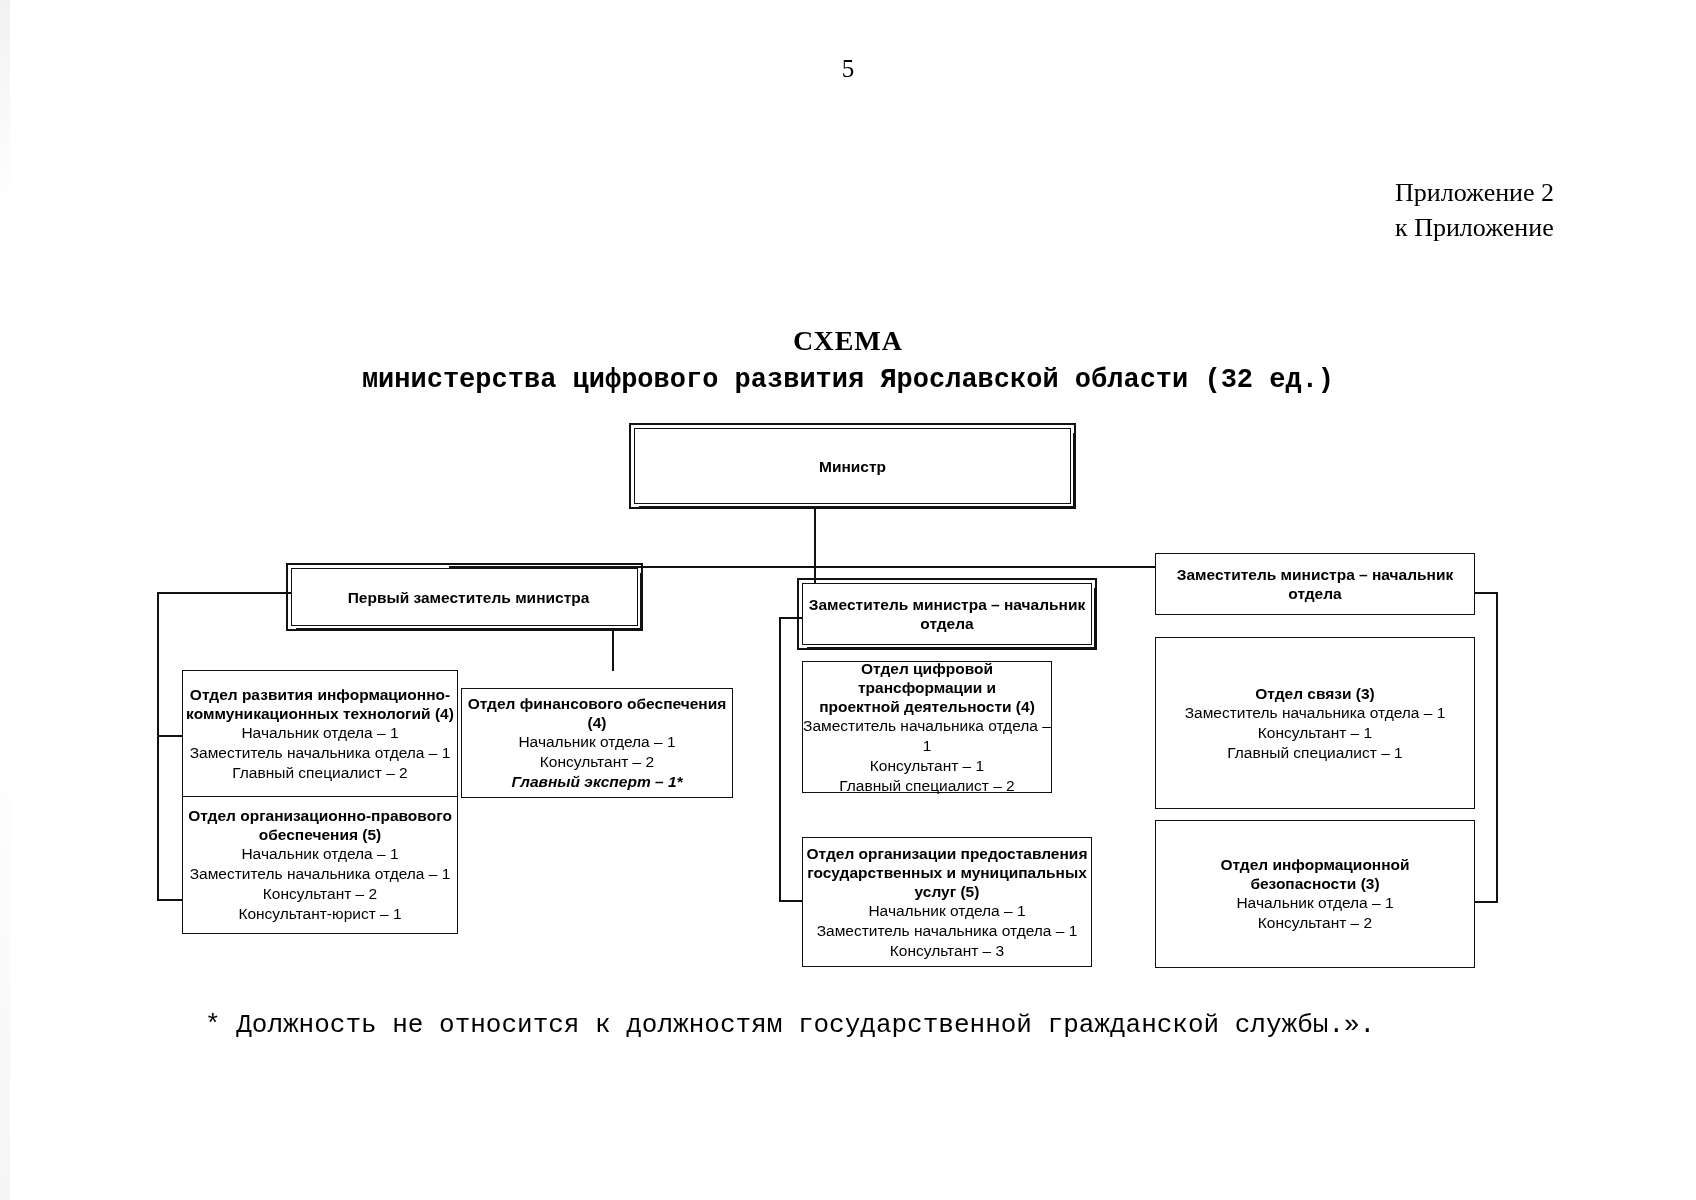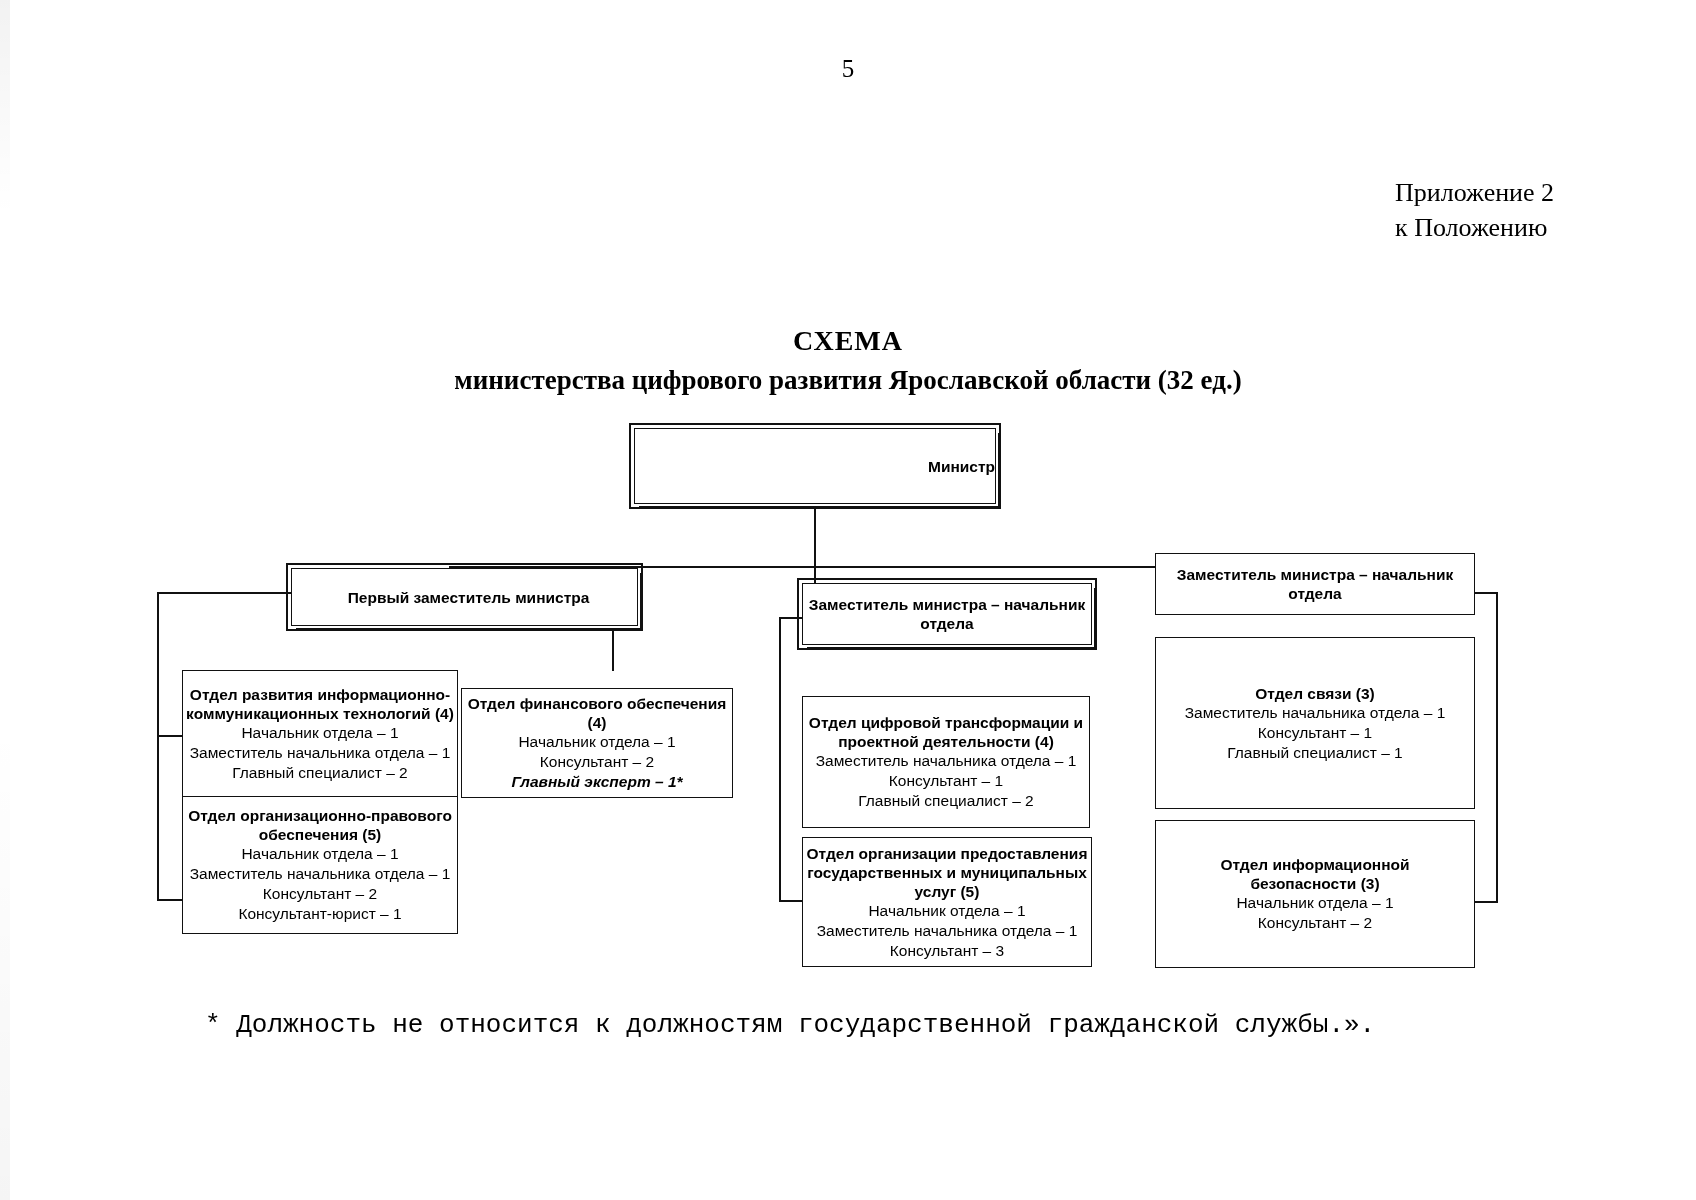--- a/index.html
+++ b/index.html
@@ -27,21 +27,21 @@
 
   .title-block{
     position:absolute;top:325px;left:0;width:1696px;text-align:center;
   }
   .title-main{
     font-size:28px;font-weight:bold;letter-spacing:1px;
     font-family:"Liberation Serif",serif;
   }
   .title-sub{
     font-size:27px;font-weight:bold;margin-top:8px;
-    font-family:Liberation Serif, serif;
+    font-family:Liberation Mono, monospace;
   }
 
   
   .box{
     position:absolute;
     background:#fff;
     border:1.5px solid #111;
     box-sizing:border-box;
     font-family:"Liberation Sans", sans-serif;
     display:flex;
@@ -87,21 +87,21 @@
 <body>
 
 <div class="page">
 
   <div class="scan-edge"></div>
 
   <div class="page-number">5</div>
 
   <div class="appendix">
     <div>Приложение 2</div>
-    <div>к Положению</div>
+    <div>к Приложение</div>
   </div>
 
   <div class="title-block">
     <div class="title-main">СХЕМА</div>
     <div class="title-sub">министерства цифрового развития Ярославской области (32 ед.)</div>
   </div>
 
   <div class="ln-v" style="left:814px;top:505px;height:62px;"></div>
 
   <div class="ln-h" style="left:449px;top:566px;width:868px;"></div>
@@ -119,21 +119,21 @@
   <div class="ln-h" style="left:612px;top:669px;width:2px;"></div>
 
   <div class="ln-v" style="left:779px;top:617px;height:284px;"></div>
   <div class="ln-h" style="left:779px;top:617px;width:23px;"></div>
   <div class="ln-h" style="left:779px;top:900px;width:23px;"></div>
 
   <div class="ln-v" style="left:1496px;top:592px;height:310px;"></div>
   <div class="ln-h" style="left:1475px;top:592px;width:23px;"></div>
   <div class="ln-h" style="left:1475px;top:901px;width:23px;"></div>
 
-  <div class="box dbl" style="left:634px;top:428px;width:362px;height:76px;align-items:flex-end;">
+  <div class="box dbl" style="left:634px;top:428px;width:437px;height:76px;">
     <div class="hdr">Министр</div>
   </div>
 
   <div class="box dbl" style="left:291px;top:568px;width:347px;height:58px;padding-left:8px;">
     <div class="hdr">Первый заместитель министра</div>
   </div>
 
   <div class="box dbl" style="left:802px;top:583px;width:290px;height:62px;">
     <div class="hdr">Заместитель министра – начальник</div>
     <div class="hdr">отдела</div>
@@ -161,21 +161,21 @@
 
   <div class="box" style="left:182px;top:796px;width:276px;height:138px;">
     <div class="hdr">Отдел организационно-правового</div>
     <div class="hdr">обеспечения (5)</div>
     <div class="ln">Начальник отдела – 1</div>
     <div class="ln">Заместитель начальника отдела – 1</div>
     <div class="ln">Консультант – 2</div>
     <div class="ln">Консультант-юрист – 1</div>
   </div>
 
-  <div class="box" style="left:802px;top:696px;width:288px;height:132px;">
+  <div class="box" style="left:802px;top:661px;width:250px;height:132px;">
     <div class="hdr">Отдел цифровой трансформации и</div>
     <div class="hdr">проектной деятельности  (4)</div>
     <div class="ln">Заместитель начальника отдела – 1</div>
     <div class="ln">Консультант – 1</div>
     <div class="ln">Главный специалист – 2</div>
   </div>
 
   <div class="box" style="left:802px;top:837px;width:290px;height:130px;">
     <div class="hdr">Отдел организации предоставления</div>
     <div class="hdr">государственных и муниципальных</div>

